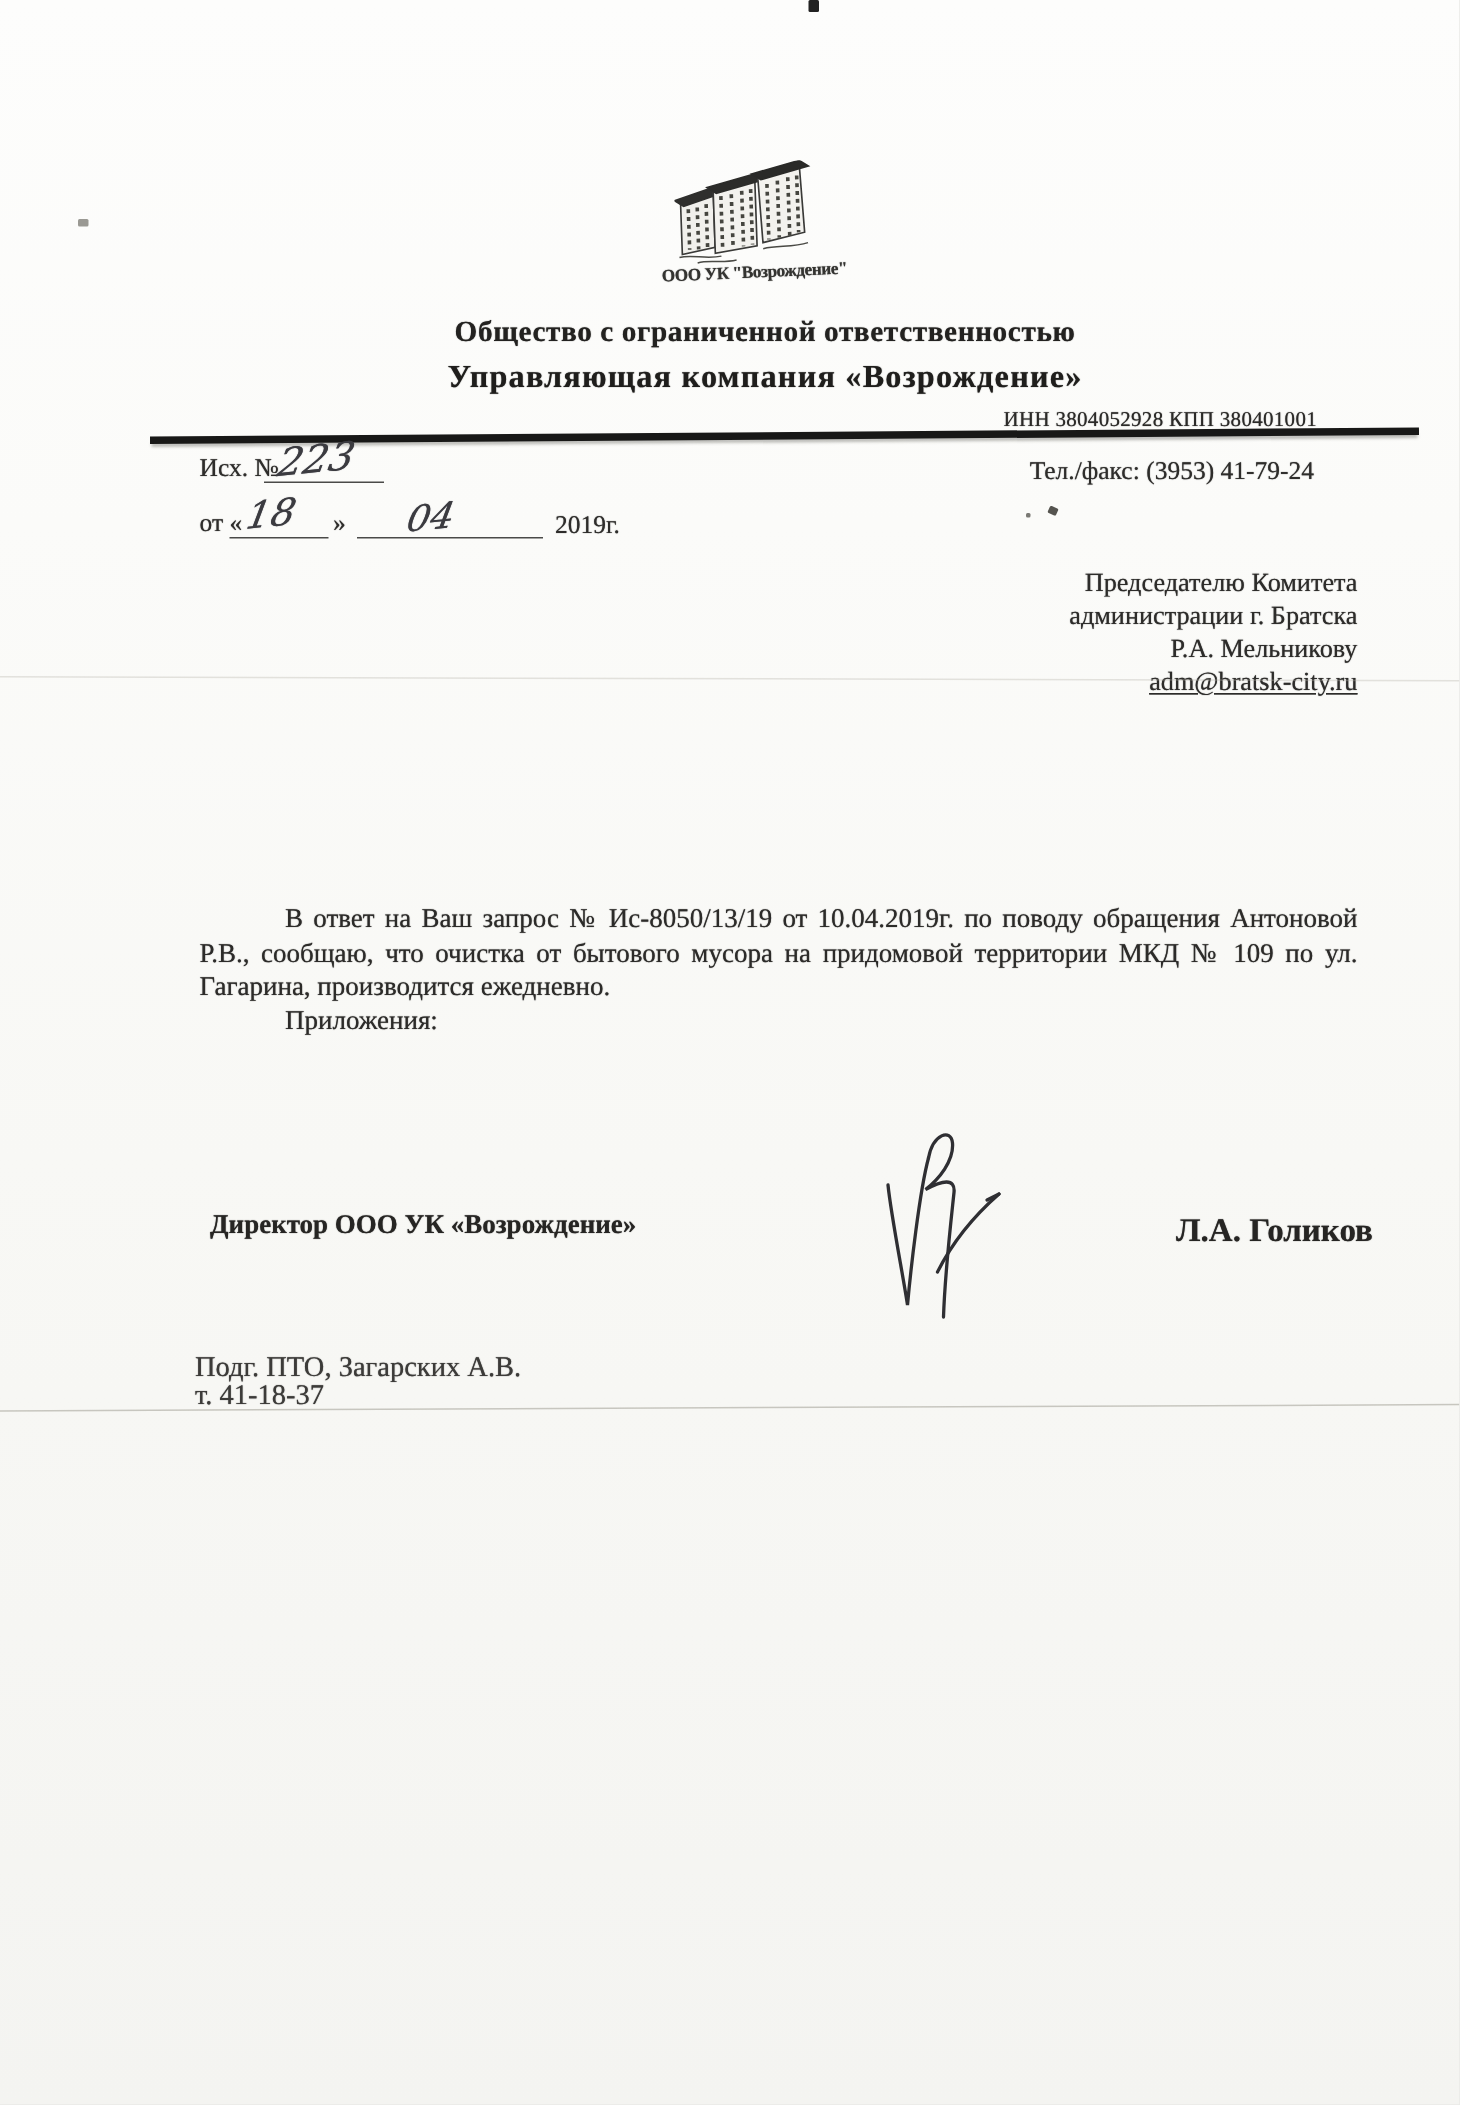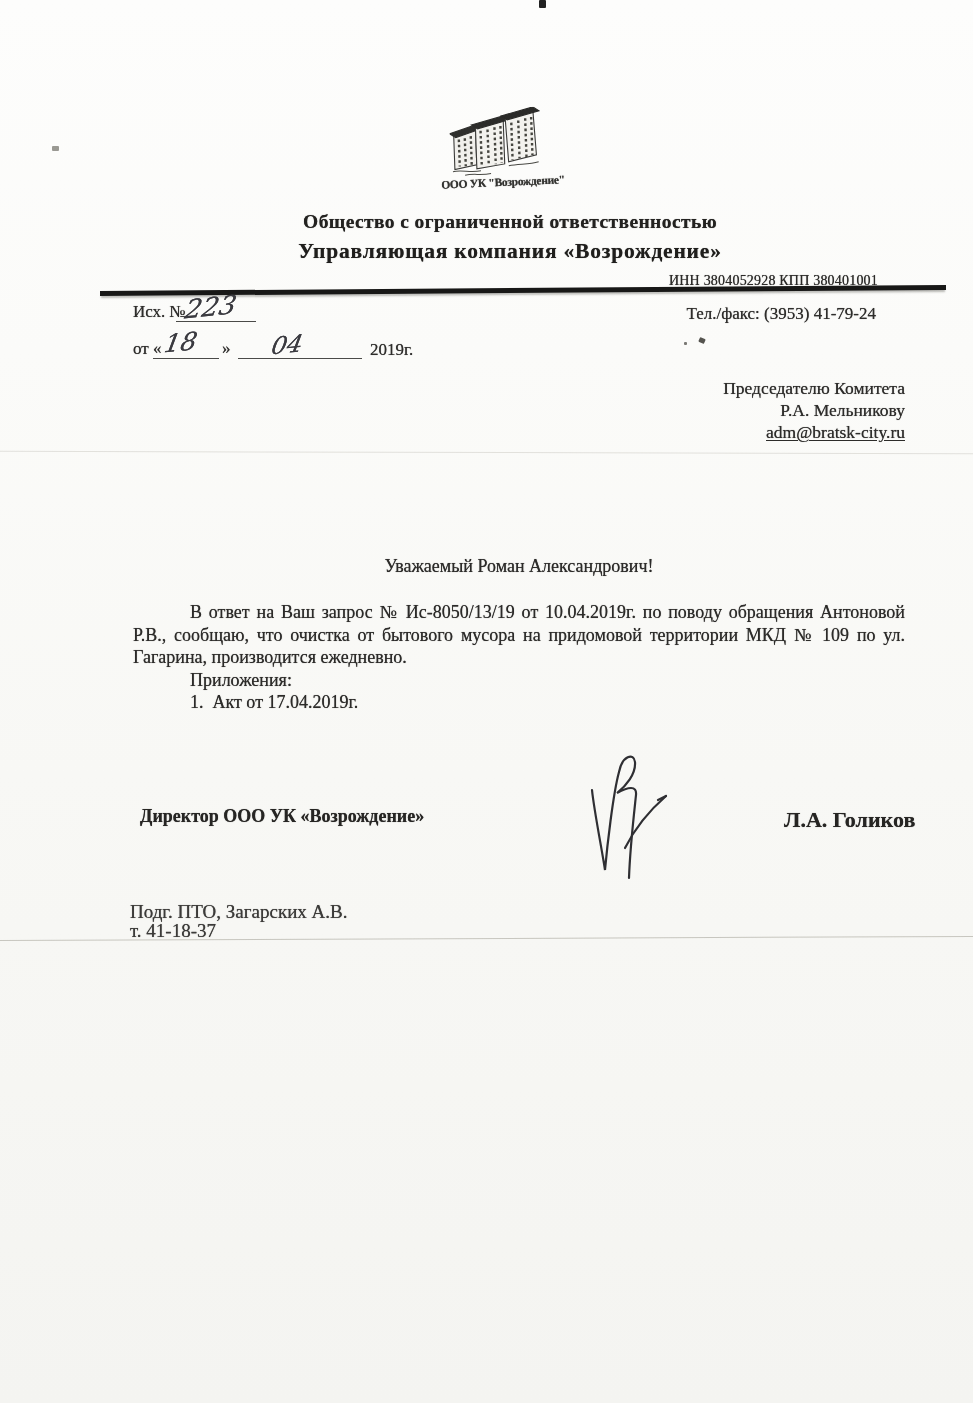--- a/index.html
+++ b/index.html
@@ -124,30 +124,29 @@
   <div class="abs label17 scan-text" style="left:133px;top:339px;">от «</div>
   <div class="hline" style="left:153px;top:340px;width:66px;height:18px;"></div>
   <div class="handwriting" style="left:165px;top:328px;font-size:25px;">18</div>
   <div class="abs label17 scan-text" style="left:222px;top:339px;">»</div>
   <div class="hline" style="left:238px;top:340px;width:124px;height:18px;"></div>
   <div class="handwriting" style="left:272px;top:331px;font-size:24px;">04</div>
   <div class="abs label17 scan-text" style="left:370px;top:340px;">2019г.</div>
 
   <div class="recipient scan-text">
     <div>Председателю Комитета</div>
+    <div>администрации г. Братска</div>
     <div>Р.А. Мельникову</div>
     <div class="email">adm@bratsk-city.ru</div>
   </div>
 
-  <div class="salutation scan-text">Уважаемый Роман Александрович!</div>
 
   <div class="body-block scan-text">
     <p>В ответ на Ваш запрос № Ис-8050/13/19 от 10.04.2019г. по поводу обращения Антоновой Р.В., сообщаю, что очистка от бытового мусора на придомовой территории МКД № 109 по ул. Гагарина, производится ежедневно.</p>
     <div class="indented">Приложения:</div>
-    <div class="indented">1.  Акт от 17.04.2019г.</div>
   </div>
 
   <div class="director scan-text">Директор ООО УК «Возрождение»</div>
 
   <svg class="sig-svg" width="110" height="130" viewBox="0 0 110 130">
     <g fill="none" stroke="#2f2f33" stroke-width="2.2" stroke-linecap="round">
       <path d="M14 38 C16 58 24 98 27 118 C29 96 35 42 41 20"></path>
       <path d="M41 20 C44 4 56 0 57 10 C58 22 48 34 39 41 C50 35 59 33 58 43 C56 62 52 96 51 126"></path>
       <path d="M47 96 C58 74 72 58 88 44"></path>
       <path d="M88 44 L80 48"></path>

